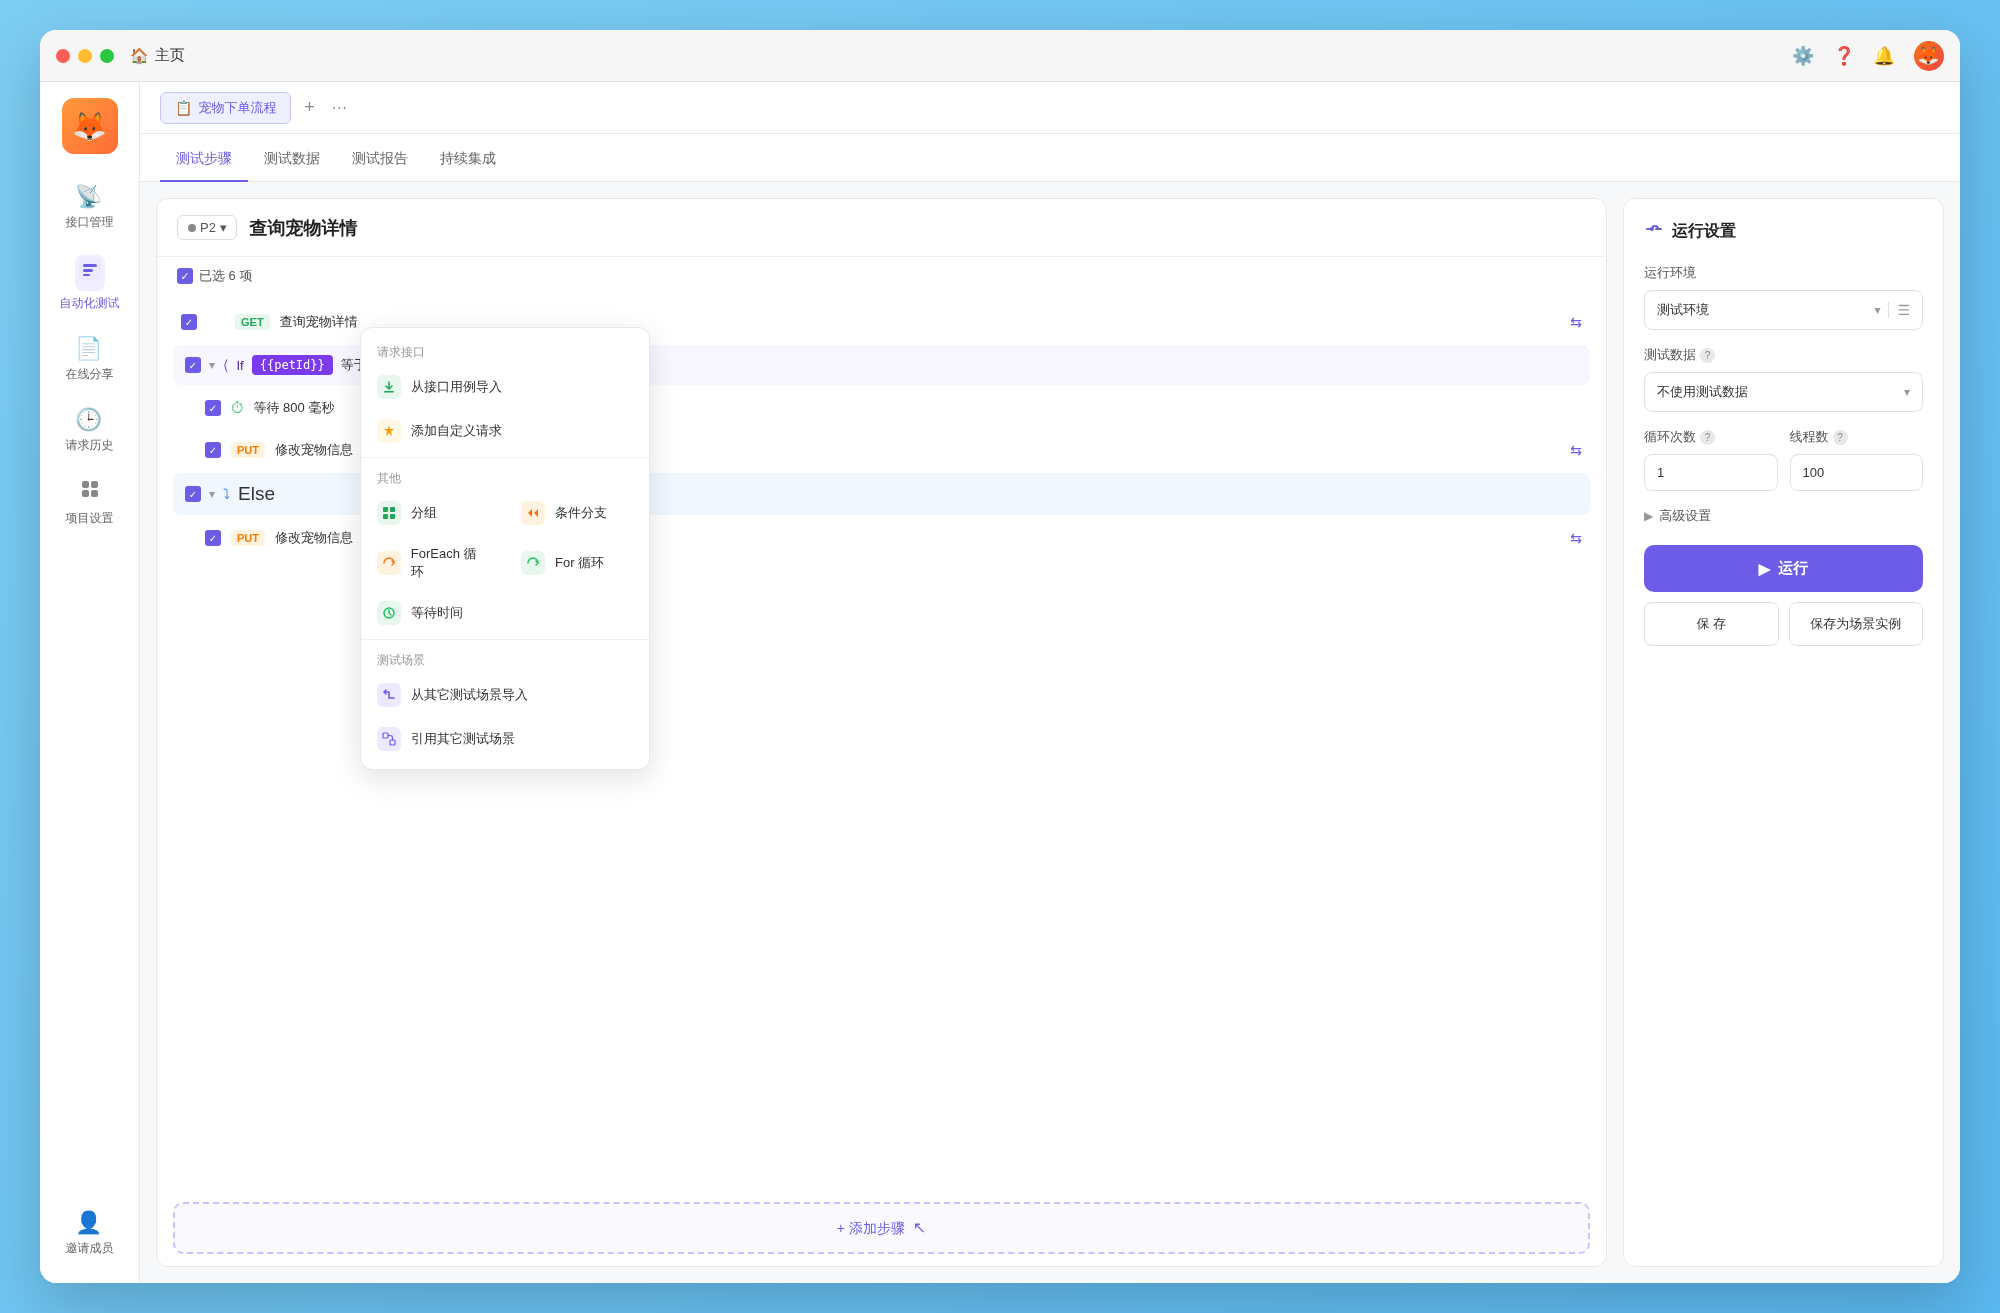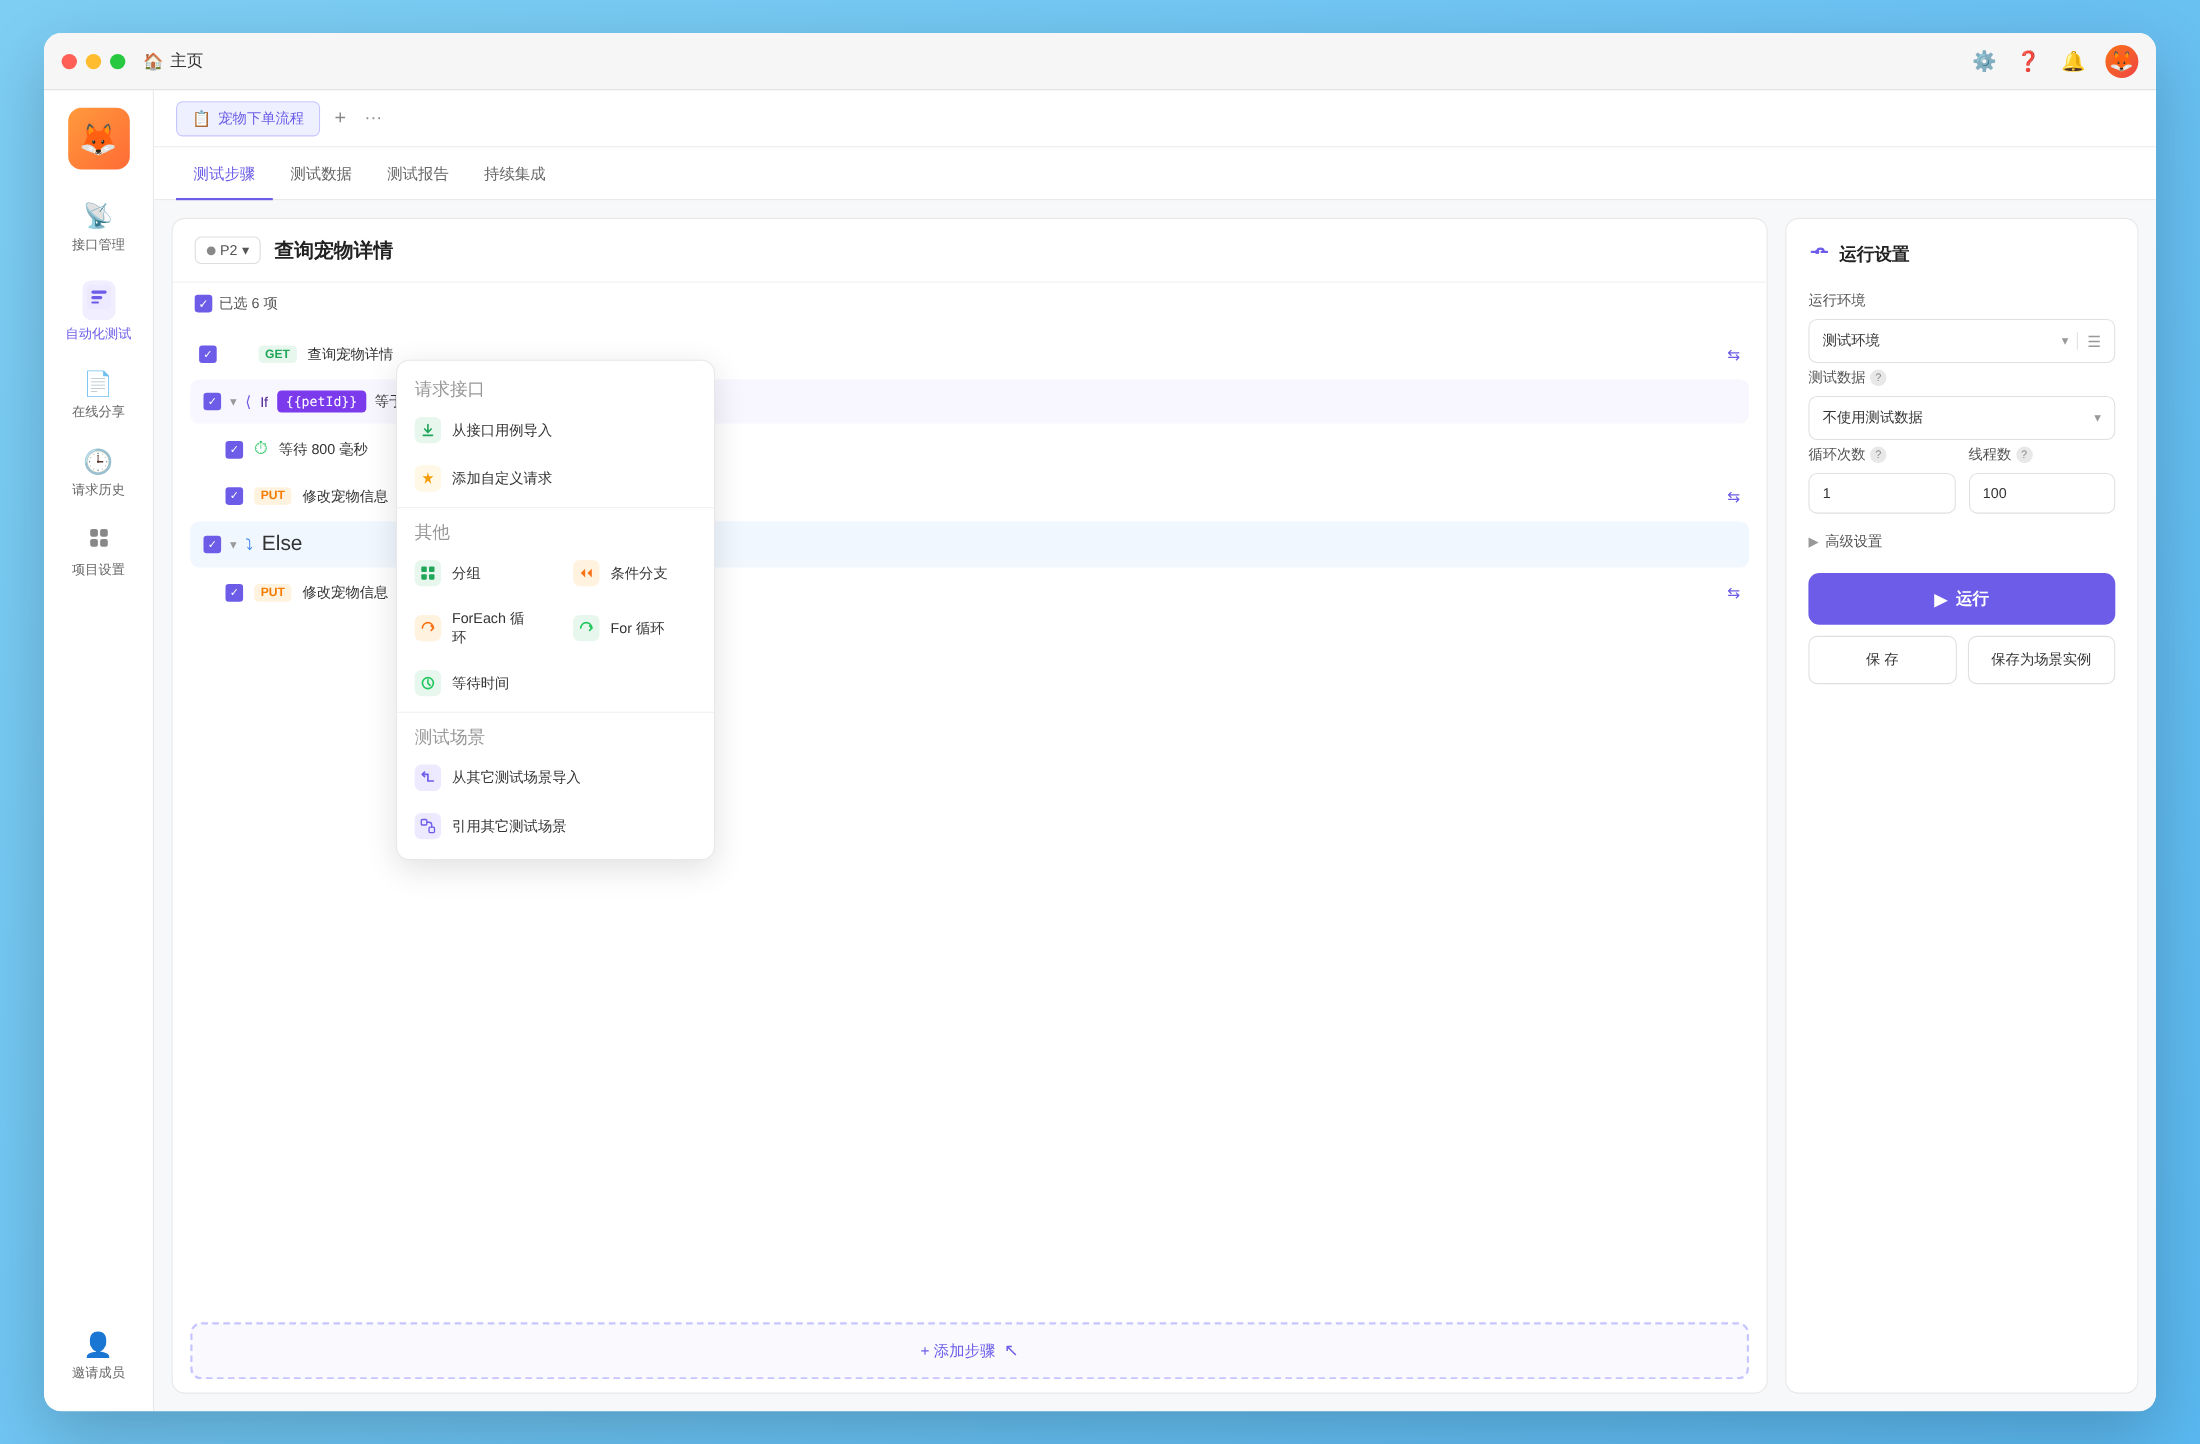--- a/index.html
+++ b/index.html
@@ -254,21 +254,21 @@
       width: 290px;
       background: white;
       border-radius: 12px;
       box-shadow: 0 8px 30px rgba(0,0,0,0.12);
       z-index: 100;
       padding: 8px 0;
       border: 1px solid #e8e8e8;
     }
     .menu-section-label {
       padding: 8px 16px 4px;
-      font-size: 16px;
+      font-size: 12px;
       color: #999;
     }
     .menu-item {
       display: flex;
       align-items: center;
       gap: 10px;
       padding: 10px 16px;
       cursor: pointer;
       font-size: 13px;
       color: #333;
@@ -307,21 +307,21 @@
     .settings-header {
       display: flex;
       align-items: center;
       gap: 8px;
       font-size: 16px;
       font-weight: 600;
       color: #222;
       margin-bottom: 20px;
     }
     .settings-header-icon { font-size: 18px; color: #6c5ce7; }
-    .setting-row { margin-bottom: 4px; }
+    .setting-row { margin-bottom: 16px; }
     .setting-label {
       font-size: 13px;
       color: #555;
       margin-bottom: 8px;
       display: flex;
       align-items: center;
       gap: 4px;
     }
     .setting-label-help {
       width: 15px;

